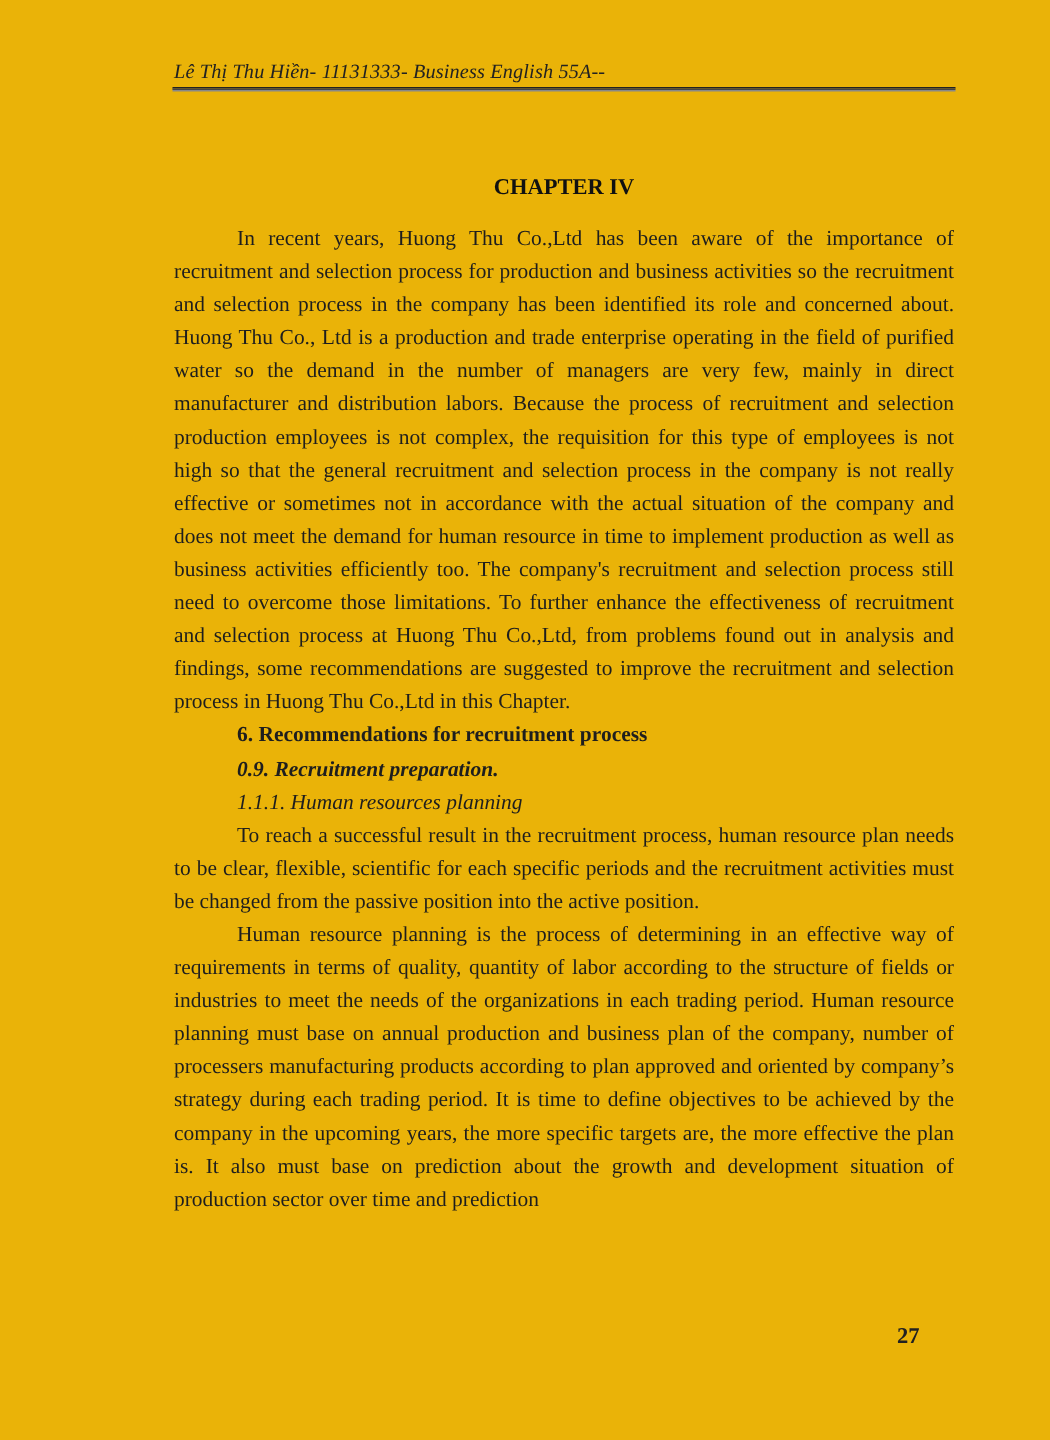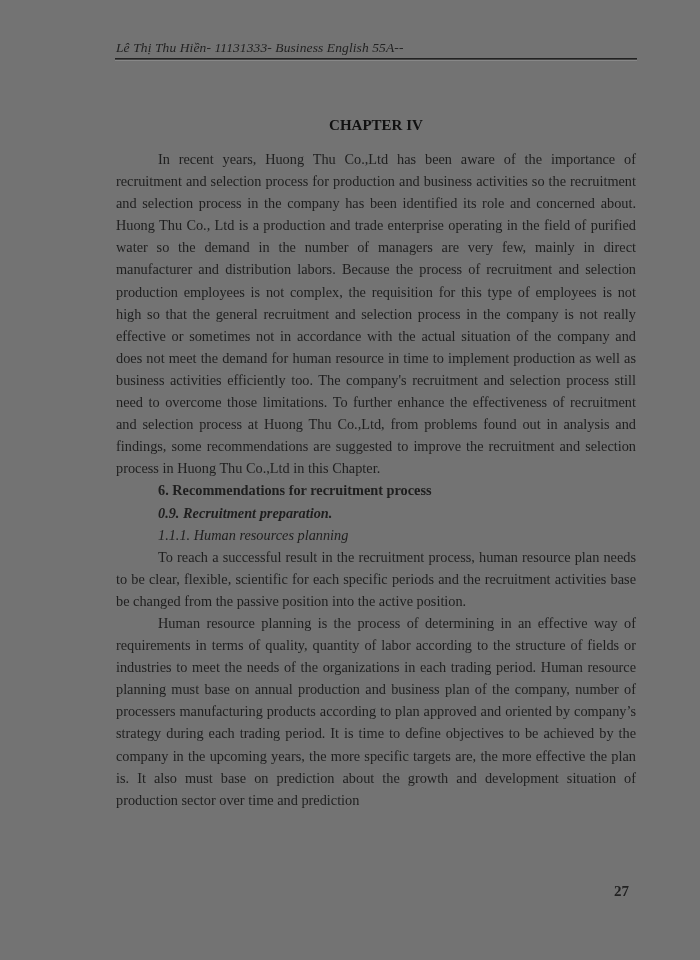--- a/index.html
+++ b/index.html
@@ -12,21 +12,21 @@
       height: 960px;
       position: relative;
       overflow: hidden;
       font-family: "Liberation Serif", "DejaVu Serif", serif;
       color: #1a1a1a;
     }
     .page {
       position: absolute;
       left: 0; top: 0;
       width: 700px; height: 960px;
-      background: #737373;
+      background: #eab308;
     }
     .running-header {
       position: absolute;
       left: 116px;
       top: 40px;
       width: 520px;
       font-style: italic;
       font-size: 13.5px;
       line-height: 16px;
       color: #222;
@@ -82,21 +82,21 @@
       text-indent: 0;
     }
     .body .heading-3 {
       margin: 0;
       padding-left: 42px;
       font-style: italic;
       text-indent: 0;
     }
     .page-number {
       position: absolute;
-      left: 614px;
+      left: 598px;
       top: 883px;
       font-size: 15px;
       font-weight: bold;
       color: #222;
     }
   </style>
 </head>
 <body>
 
 <div class="page">
@@ -104,19 +104,19 @@
   <div class="running-header">Lê Thị Thu Hiền- 11131333- Business English 55A--</div>
   <div class="header-rule"></div>
 
   <div class="chapter-title chapter-number">CHAPTER IV</div>
 
   <div class="body">
     <p>In recent years, Huong Thu Co.,Ltd has been aware of the importance of recruitment and selection process for production and business activities so the recruitment and selection process in the company has been identified its role and concerned about. Huong Thu Co., Ltd is a production and trade enterprise operating in the field of purified water so the demand in the number of managers are very few, mainly in direct manufacturer and distribution labors. Because the process of recruitment and selection production employees is not complex, the requisition for this type of employees is not high so that the general recruitment and selection process in the company is not really effective or sometimes not in accordance with the actual situation of the company and does not meet the demand for human resource in time to implement production as well as business activities efficiently too. The company's recruitment and selection process still need to overcome those limitations. To further enhance the effectiveness of recruitment and selection process at Huong Thu Co.,Ltd, from problems found out in analysis and findings, some recommendations are suggested to improve the recruitment and selection process in Huong Thu Co.,Ltd in this Chapter.</p>
     <div class="heading-1">6. Recommendations for recruitment process</div>
     <div class="heading-2">0.9. Recruitment preparation.</div>
     <div class="heading-3">1.1.1. Human resources planning</div>
-    <p>To reach a successful result in the recruitment process, human resource plan needs to be clear, flexible, scientific for each specific periods and the recruitment activities base be changed from the passive position into the active position.</p>
+    <p>To reach a successful result in the recruitment process, human resource plan needs to be clear, flexible, scientific for each specific periods and the recruitment activities must be changed from the passive position into the active position.</p>
     <p>Human resource planning is the process of determining in an effective way of requirements in terms of quality, quantity of labor according to the structure of fields or industries to meet the needs of the organizations in each trading period. Human resource planning must base on annual production and business plan of the company, number of processers manufacturing products according to plan approved and oriented by company’s strategy during each trading period. It is time to define objectives to be achieved by the company in the upcoming years, the more specific targets are, the more effective the plan is. It also must base on prediction about the growth and development situation of production sector over time and prediction</p>
   </div>
 
   <div class="page-number">27</div>
 
 </div>
 
 </body></html>

